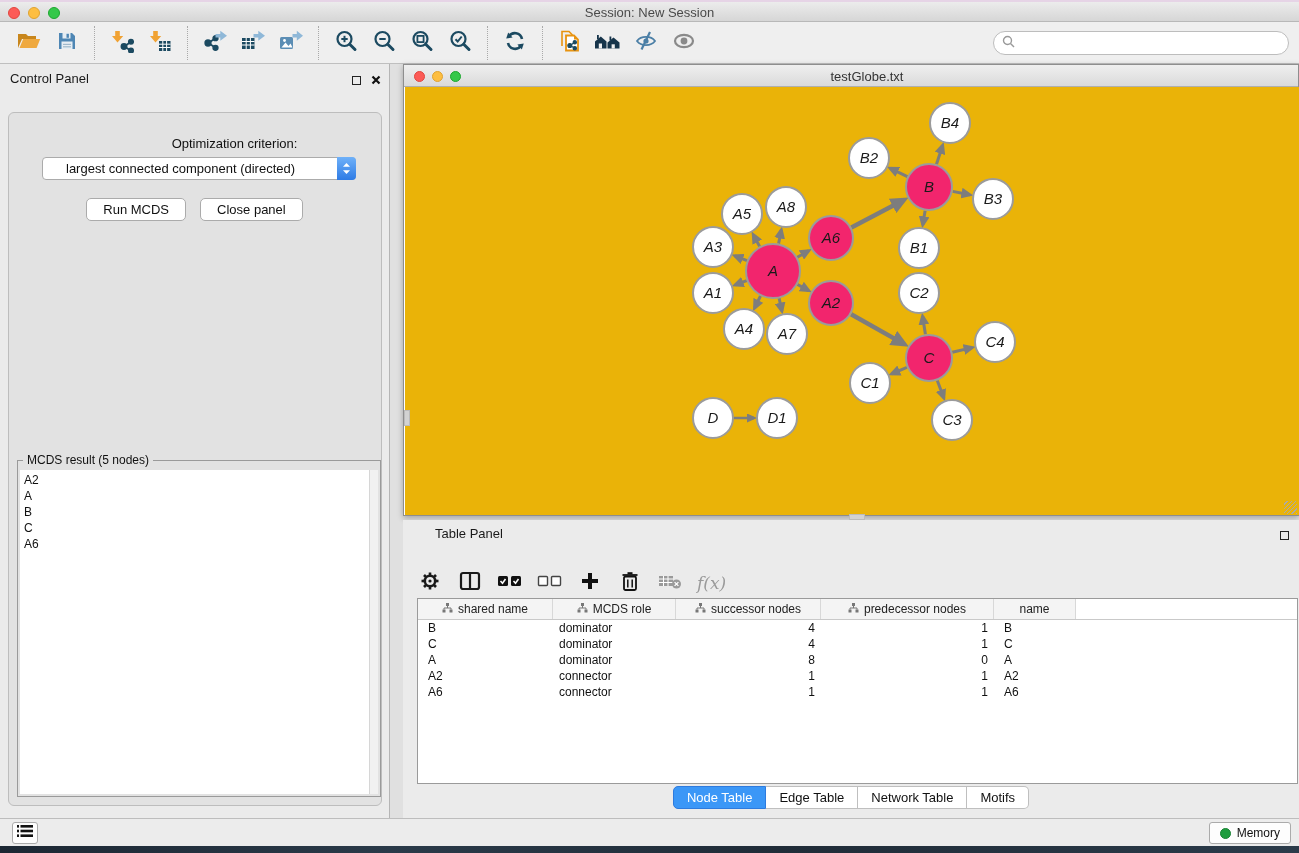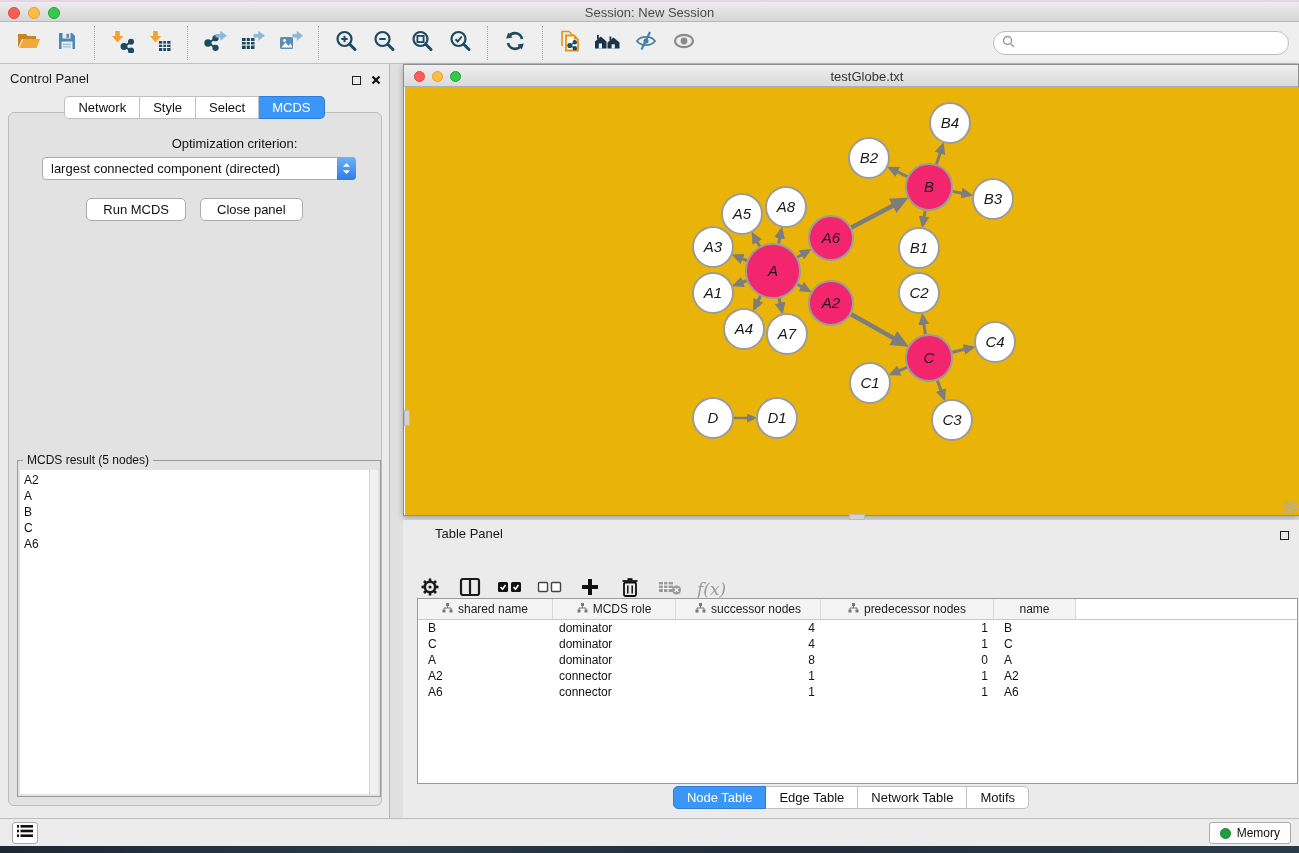--- a/index.html
+++ b/index.html
@@ -41,21 +41,21 @@
   .seg .seg-tab { background:#fff; border:1px solid #BFBFBF; border-left:none; padding:3px 13px; font-size:13px;
     color:#111; cursor:default; line-height:15px; }
   .seg .seg-tab:first-child { border-left:1px solid #BFBFBF; border-radius:5px 0 0 5px; }
   .seg .seg-tab:last-child { border-radius:0 5px 5px 0; }
   .seg .seg-tab.active { background:#3B97F7; border-color:#2E7BDE; color:#fff; }
   .cp-tabs { position:absolute; left:0; top:32px; width:100%; display:flex; justify-content:center; z-index:3; }
 
   .opt-label { position:absolute; left:0; top:72px; width:100%; text-align:center; font-size:13px; color:#111; z-index:2;margin-left:40px;}
   .opt-select { position:absolute; left:42px; top:93px; width:314px; height:23px; background:#fff; border:1px solid #ABABAB;
     border-radius:4px; display:flex; align-items:center; z-index:2; }
-  .opt-select .sel-text { flex:1; font-size:13px; padding-left:8px; color:#111; white-space:nowrap; overflow:hidden; }
+  .opt-select .sel-text { flex:1; font-size:13px; padding-left:23px; color:#111; white-space:nowrap; overflow:hidden; }
   .opt-select .sel-stepper { width:19px; height:23px; margin-right:-1px; border-radius:0 4px 4px 0;
     background:linear-gradient(#6FB1F9,#2E7BE5); display:flex; align-items:center; justify-content:center; }
 
   .cp-buttons { position:absolute; left:0; top:126px; width:100%; display:flex; justify-content:center; gap:14px; z-index:2; }
   .cp-btn { background:#fff; border:1px solid #ABABAB; border-radius:5px; font-size:13px; padding:3px 16px; color:#111;margin-top:8px; }
 
   .result-box { position:absolute; left:17px; top:396px; width:364px; height:337px; border:1px solid #9A9A9A; z-index:2; }
   .result-legend { position:absolute; left:5px; top:-8px; background:#E2E2E2; padding:0 4px; font-size:12px; color:#111; }
   .result-list { position:absolute; left:2px; top:9px; right:11px; bottom:2px; background:#fff; overflow:hidden; padding-top:2px; }
   .result-scroll { position:absolute; top:9px; right:2px; bottom:2px; width:9px; background:#F1F1F1; border-left:1px solid #D6D6D6; }
@@ -73,21 +73,21 @@
   .net-canvas svg { display:block; }
   .resize-grip { position:absolute; right:1px; bottom:1px; width:13px; height:13px;
     background:repeating-linear-gradient(135deg, transparent 0 2px, #AAA 2px 3px); }
   .scroll-nub-left { position:absolute; left:0px; top:345px; width:6px; height:16px; background:#D2D2D2; border:1px solid #BBB; }
   .scroll-nub-bottom { position:absolute; left:445px; bottom:-5px; width:16px; height:6px; background:#D2D2D2; border:1px solid #BBB; }
 
   
   .table-panel { position:absolute; left:403px; top:520px; width:896px; height:298px; background:#EBEBEB; }
   .tp-header { position:absolute; left:18px; top:0; width:100%; height:26px; }
   .tp-header .tp-title { position:absolute; left:14px; top:6px; font-size:13px; color:#1a1a1a; }
-  .tp-toolbar { position:absolute; left:14px; top:54px; height:30px; display:flex; align-items:center; gap:14px;justify-content:flex-end; }
+  .tp-toolbar { position:absolute; left:14px; top:48px; height:30px; display:flex; align-items:center; gap:14px;justify-content:flex-end; }
   .tp-tool { display:flex; align-items:center; justify-content:center; min-width:26px; height:26px; }
   .fx { font-family:"DejaVu Serif",serif; font-style:italic; font-size:17px; color:#9A9A9A; }
 
   .node-table { position:absolute; left:14px; top:78px; width:881px; height:186px; background:#fff; border:1px solid #9A9A9A; }
   .nt-header { display:flex; height:21px; border-bottom:1px solid #C9C9C9; }
   .nt-th { background:#F4F4F4; border-right:1px solid #D8D8D8; display:flex; align-items:center; justify-content:center;
     gap:5px; font-size:12px; color:#222; }
   .nt-th-fill { flex:1; background:#fff; }
   .nt-row { display:flex; height:16px; }
   .nt-td { font-size:12px; color:#111; line-height:16px; white-space:nowrap; overflow:hidden; }
@@ -283,26 +283,20 @@
     <div class="cp-header">
       <span class="cp-title">Control Panel</span>
       <span class="panel-icons">
         <span class="float-box"></span>
         <span><svg width="10" height="10" viewBox="0 0 10 10">
               <path d="M1.5 1.5 L8.5 8.5 M8.5 1.5 L1.5 8.5" stroke="#111" stroke-width="2.2"></path>
             </svg></span>
       </span>
     </div>
     <div class="cp-inner"></div>
-    <div class="cp-tabs seg">
-        <div class="seg-tab">Network</div>
-        <div class="seg-tab">Style</div>
-        <div class="seg-tab">Select</div>
-        <div class="seg-tab active">MCDS</div>
-      </div>
     <div class="opt-label">Optimization criterion:</div>
     <div class="opt-select">
       <span class="sel-text">largest connected component (directed)</span>
       <span class="sel-stepper">
           <svg width="9" height="13" viewBox="0 0 9 13">
             <path d="M4.5 1 L8 4.7 H1 z" fill="#fff"></path>
             <path d="M4.5 12 L1 8.3 h7 z" fill="#fff"></path>
           </svg>
         </span>
     </div>

